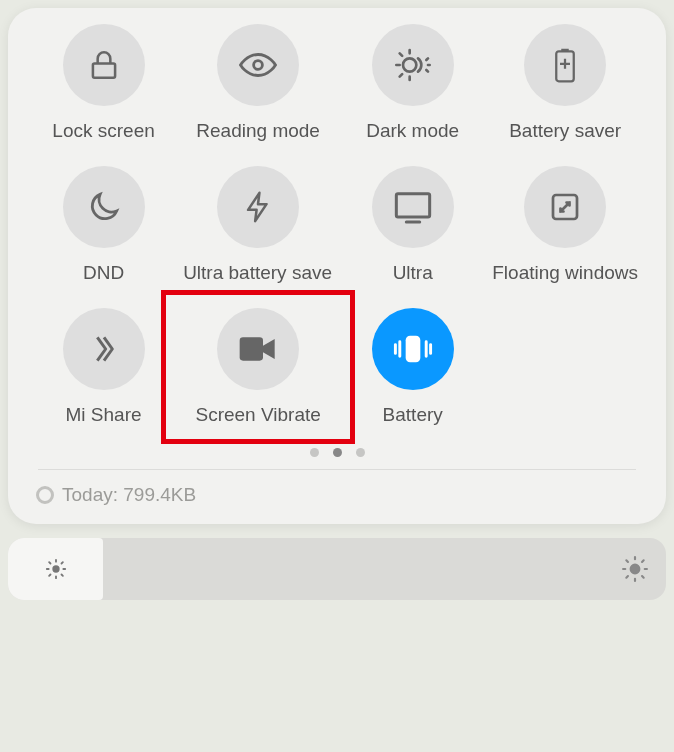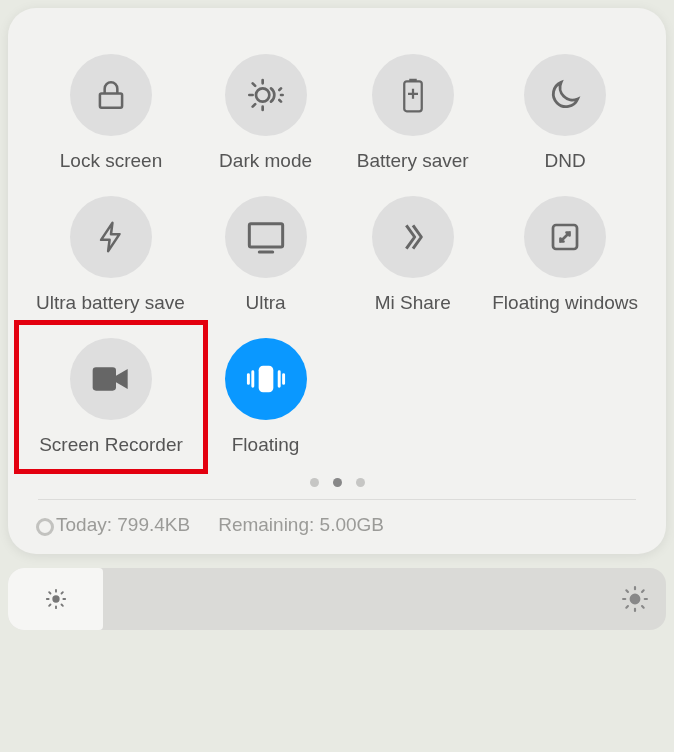--- a/index.html
+++ b/index.html
@@ -1,33 +1,33 @@
 <!DOCTYPE html>
 <html><head>
   <meta charset="utf-8">
   <style>
     * { box-sizing: border-box; margin: 0; padding: 0; }
     body { font-family: -apple-system, "Helvetica Neue", Arial, sans-serif; background: #e8eae3; width: 674px; height: 752px; overflow: hidden; padding: 8px; }
-    .panel { background: #f2f2f0; border-radius: 28px; padding: 46px 28px 18px 28px; box-shadow: 0 2px 12px rgba(0,0,0,0.08); }
+    .panel { background: #f2f2f0; border-radius: 28px; padding: 16px 28px 18px 28px; box-shadow: 0 2px 12px rgba(0,0,0,0.08); }
 
     .grid { display: grid; grid-template-columns: repeat(4, 1fr); gap: 24px 12px; }
     .tile { display: flex; flex-direction: column; align-items: center; gap: 14px; cursor: pointer; }
     .tile-icon { width: 82px; height: 82px; border-radius: 50%; background: #dedede; display: flex; align-items: center; justify-content: center; color: #666; }
     .tile-icon.active { background: #0a98ff; color: #fff; }
     .tile-label { font-size: 19px; color: #555; text-align: center; white-space: nowrap; overflow: hidden; max-width: 150px; }
 
     .highlight-box { position: relative; }
     .highlight-box::after { content: ""; position: absolute; top: -18px; left: -22px; right: -22px; bottom: -18px; border: 5px solid #e3000f; pointer-events: none; }
 
     .dots { display: flex; justify-content: center; gap: 14px; margin: 22px 0 12px; }
     .dot { width: 9px; height: 9px; background: #c6c6c4; border-radius: 50%; }
     .dot.active { background: #888; }
 
     .divider { height: 1px; background: #dcdcda; margin: 0 2px; }
-    .status { display: flex; align-items: flex-end; gap: 2px; margin-top: 14px; color: #9b9b98; font-size: 19px; }
+    .status { display: flex; align-items: center; gap: 8px; margin-top: 14px; color: #9b9b98; font-size: 19px; }
     .status-icon { width: 18px; height: 18px; border: 3px solid #c2c2bf; border-radius: 50%; }
     .status-sep { width: 24px; }
 
     .brightness { margin-top: 14px; background: #dadad7; border-radius: 16px; height: 62px; display: flex; align-items: center; padding: 0 18px; position: relative; justify-content: space-between; }
     .brightness-handle { position: absolute; left: 0; top: 0; bottom: 0; width: 95px; background: #f6f6f4; border-radius: 16px 4px 4px 16px; display: flex; align-items: center; justify-content: center; }
     .bright-ico { color: #888; position: relative; z-index: 1; }
 
     svg { display: block; }
   </style>
 </head>
@@ -40,20 +40,29 @@
       <div class="tile-icon">
         <svg width="38" height="38" viewBox="0 0 24 24" fill="none" stroke="currentColor" stroke-width="1.6">
             <rect x="5" y="11" width="14" height="9" rx="1"></rect>
             <path d="M8 11V8a4 4 0 0 1 8 0v3"></path>
           </svg>
       </div>
       <div class="tile-label">Lock screen</div>
     </div>
 
 
+    <div class="tile">
+      <div class="tile-icon">
+        <svg width="42" height="42" viewBox="0 0 24 24" fill="none" stroke="currentColor" stroke-width="1.6">
+            <path d="M2 12s3.5-6 10-6 10 6 10 6-3.5 6-10 6S2 12 2 12z"></path>
+            <circle cx="12" cy="12" r="2.5"></circle>
+          </svg>
+      </div>
+      <div class="tile-label">Reading mode</div>
+    </div>
 
     <div class="tile">
       <div class="tile-icon">
         <svg width="40" height="40" viewBox="0 0 24 24" fill="none" stroke="currentColor" stroke-width="1.6" stroke-linecap="round">
             <circle cx="10" cy="12" r="4"></circle>
             <path d="M15 8a5 5 0 0 1 0 8"></path>
             <path d="M10 5V3M10 21v-2M4 12H2M5.5 6.5 4 5M5.5 17.5 4 19M20 9l1-1M20 15l1 1M21 12h1"></path>
           </svg>
       </div>
       <div class="tile-label">Dark mode</div>
@@ -93,73 +102,72 @@
         <svg width="40" height="36" viewBox="0 0 24 20" fill="none" stroke="currentColor" stroke-width="1.8">
             <rect x="2" y="2" width="20" height="14" rx="1"></rect>
             <path d="M8 19h8" stroke-linecap="round"></path>
           </svg>
       </div>
       <div class="tile-label">Ultra</div>
     </div>
 
     <div class="tile">
       <div class="tile-icon">
+        <svg width="36" height="36" viewBox="0 0 24 24" fill="none" stroke="currentColor" stroke-width="1.8">
+            <rect x="4" y="4" width="16" height="16" rx="2"></rect>
+            <path d="M9 15l6-6M13 9h2v2M11 15H9v-2" stroke-linecap="round"></path>
+          </svg>
+      </div>
+      <div class="tile-label">Floating windows</div>
+    </div>
+
+    <div class="tile">
+      <div class="tile-icon">
         <svg width="40" height="40" viewBox="0 0 24 24" fill="none" stroke="currentColor" stroke-width="1.8" stroke-linejoin="round">
             <path d="M8 5l5 7-5 7"></path>
             <path d="M12 5l5 7-5 7"></path>
           </svg>
       </div>
       <div class="tile-label">Mi Share</div>
-    </div>
-
-    <div class="tile">
-      <div class="tile-icon">
-        <svg width="36" height="36" viewBox="0 0 24 24" fill="none" stroke="currentColor" stroke-width="1.8">
-            <rect x="4" y="4" width="16" height="16" rx="2"></rect>
-            <path d="M9 15l6-6M13 9h2v2M11 15H9v-2" stroke-linecap="round"></path>
-          </svg>
-      </div>
-      <div class="tile-label">Floating windows</div>
     </div>
 
     <div class="tile highlight-box">
       <div class="tile-icon">
         <svg width="40" height="30" viewBox="0 0 24 18" fill="currentColor">
             <rect x="1" y="2" width="14" height="14" rx="2"></rect>
             <path d="M15 7l7-4v12l-7-4z"></path>
           </svg>
       </div>
-      <div class="tile-label">Screen Recorder</div>
+      <div class="tile-label">Screen Vibrate</div>
     </div>
 
     <div class="tile">
       <div class="tile-icon active">
         <svg width="44" height="38" viewBox="0 0 30 24" fill="none" stroke="currentColor" stroke-width="2" stroke-linecap="round">
             <rect x="10" y="3" width="10" height="18" rx="3" fill="currentColor" stroke="none"></rect>
             <path d="M6 7v10M3 9v6M24 7v10M27 9v6"></path>
           </svg>
       </div>
-      <div class="tile-label">Floating</div>
+      <div class="tile-label">Battery</div>
     </div>
 
   </div>
 
   <div class="dots">
     <div class="dot"></div>
     <div class="dot active"></div>
     <div class="dot"></div>
   </div>
 
   <div class="divider"></div>
 
   <div class="status">
     <div class="status-icon"></div>
     <span><span>Today:</span> <span>799.4KB</span></span>
     <span class="status-sep"></span>
-    <span><span>Remaining:</span> <span>5.00GB</span></span>
   </div>
 </div>
 
 <div class="brightness">
   <div class="brightness-handle">
     <span class="bright-ico">
       <svg width="22" height="22" viewBox="0 0 24 24" fill="none" stroke="#777" stroke-width="2" stroke-linecap="round">
           <circle cx="12" cy="12" r="3" fill="#777"></circle>
           <path d="M12 4V2M12 22v-2M4 12H2M22 12h-2M6 6 4.5 4.5M18 6l1.5-1.5M6 18l-1.5 1.5M18 18l1.5 1.5"></path>
         </svg>

